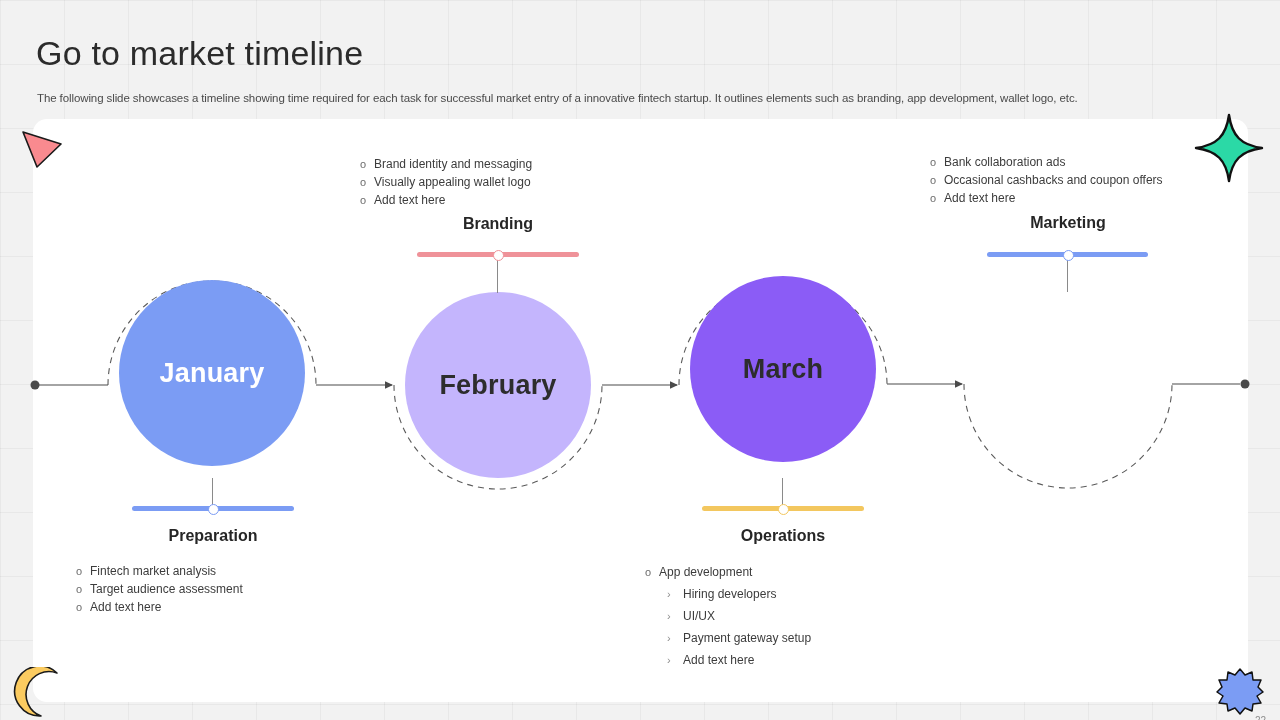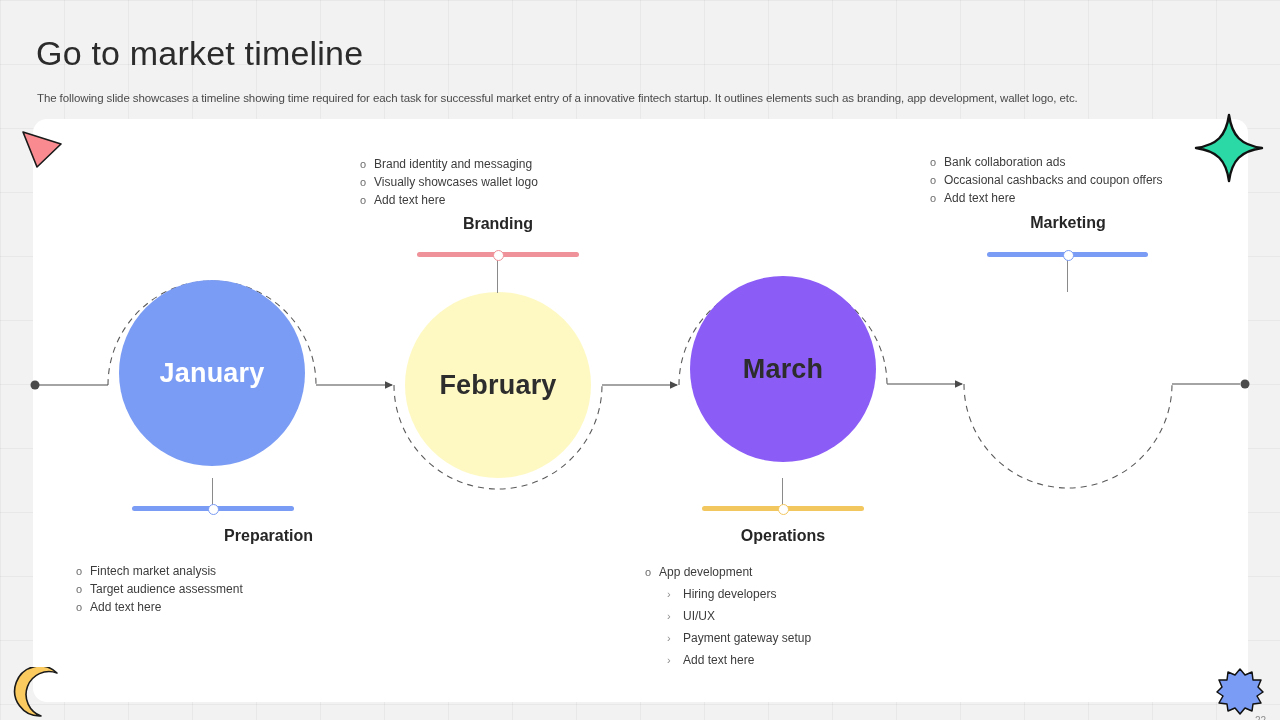--- a/index.html
+++ b/index.html
@@ -50,30 +50,30 @@
 
   
   .timeline{position:absolute;left:0;top:0;width:1280px;height:720px;}
 
   .circle{
     position:absolute;border-radius:50%;
     display:flex;align-items:center;justify-content:center;
     font-size:27px;font-weight:700;letter-spacing:0.2px;
   }
   .c-jan{left:119px;top:268px;width:186px;height:186px;background:#7b9cf4;color:#ffffff;}
-  .c-feb{left:405px;top:280px;width:186px;height:186px;background:#fef9c3;color:#2d2d2d;}
+  .c-feb{left:405px;top:280px;width:186px;height:186px;background:#c4b5fd;color:#2d2d2d;}
   .c-mar{left:690px;top:264px;width:186px;height:186px;background:#8b5cf6;color:#2d2d2d;}
   .c-apr{left:975px;top:279px;width:186px;height:186px;background:#7b9cf4;color:#ffffff;}
 
   
   .stage-label{
     position:absolute;text-align:center;
     font-size:16px;font-weight:700;color:#262626;white-space:nowrap;
   }
-  .lbl-prep{left:113px;top:515px;width:200px;text-align:right;}
+  .lbl-prep{left:113px;top:515px;width:200px;}
   .lbl-brand{left:398px;top:203px;width:200px;}
   .lbl-ops{left:683px;top:515px;width:200px;}
   .lbl-mkt{left:968px;top:202px;width:200px;}
 
   
   .bar{position:absolute;height:5px;border-radius:3px;}
   .knob{
     position:absolute;width:9px;height:9px;border-radius:50%;
     background:#ffffff;border:1.4px solid #9aa0a6;
   }
@@ -202,21 +202,21 @@
   <div class="stage-label lbl-ops">Operations</div>
   <div class="stage-label lbl-mkt">Marketing</div>
 
   <div class="bullets bl-brand">
     <div class="b-row">
       <span class="b-mark">o</span>
       <span class="b-text">Brand identity and messaging</span>
     </div>
     <div class="b-row">
       <span class="b-mark">o</span>
-      <span class="b-text">Visually showcases wallet logo</span>
+      <span class="b-text">Visually appealing wallet logo</span>
     </div>
     <div class="b-row">
       <span class="b-mark">o</span>
       <span class="b-text">Add text here</span>
     </div>
   </div>
 
   <div class="bullets bl-mkt">
     <div class="b-row">
       <span class="b-mark">o</span>

